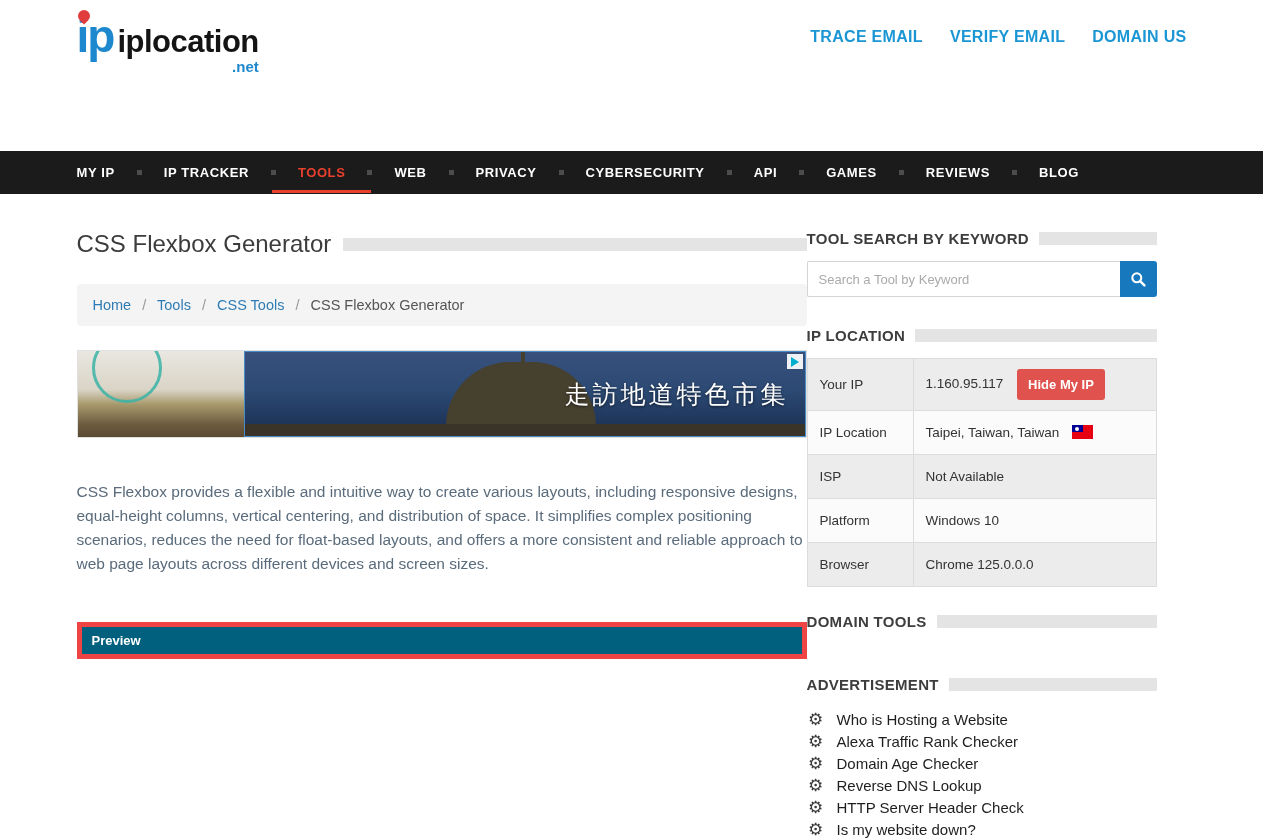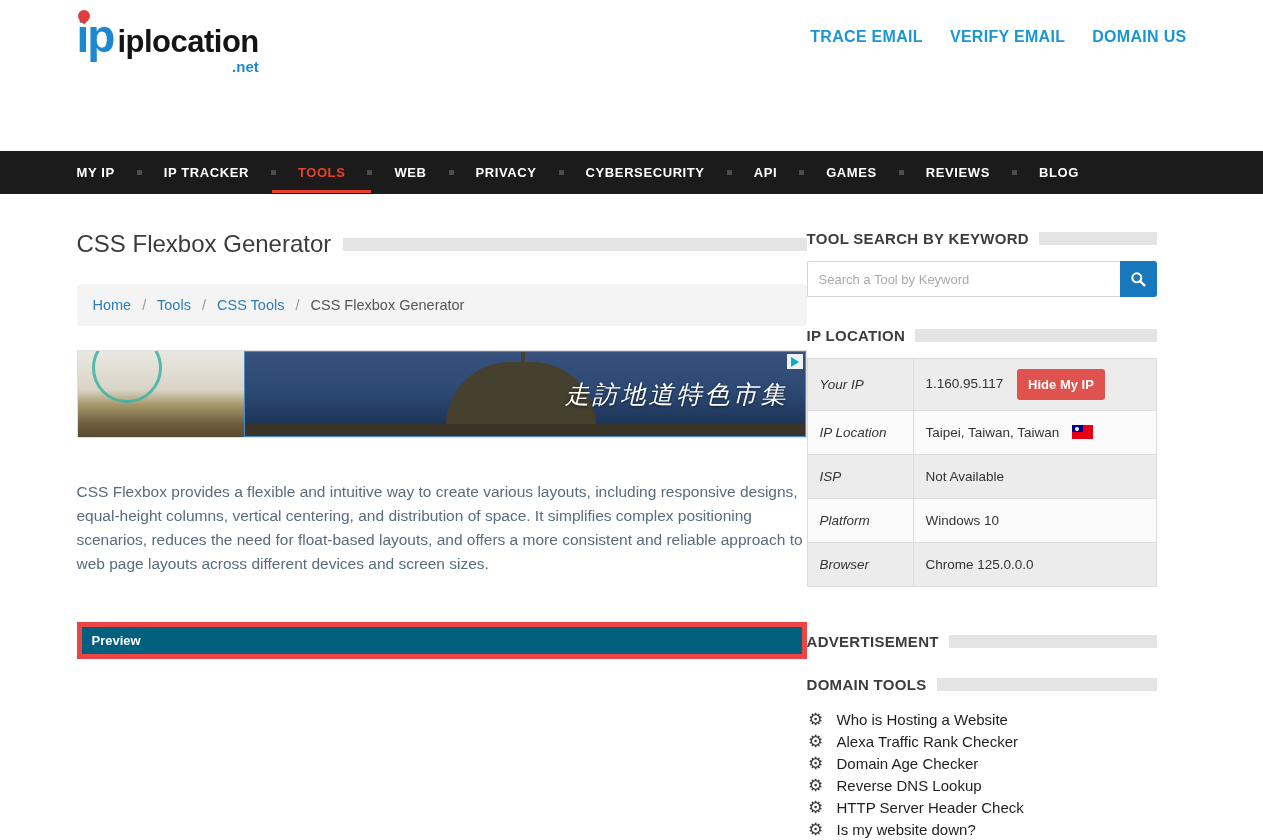--- a/index.html
+++ b/index.html
@@ -54,21 +54,21 @@
   .bc-current { color: #555; }
 
   
   .ad-banner { margin-top: 24px; width: 730px; height: 88px; display: flex;
     border: 1px solid #e0e0e0; position: relative; cursor: pointer; }
   .ad-left { width: 166px; flex: none; position: relative; overflow: hidden;
     background: linear-gradient(180deg, #e9e7e1 0%, #d9d4c6 45%, #a89a6d 62%, #6e5c40 85%, #5a4a33 100%); }
   .ad-left::after { content: ''; position: absolute; left: 14px; top: -18px; width: 64px; height: 64px;
     border: 3px solid #39b3a6; border-radius: 50%; opacity: 0.85; }
   .ad-right { flex: 1; position: relative; overflow: hidden; border: 1px solid #4a8cc8;
-    background: linear-gradient(180deg, #38517c 0%, #2c4a74 45%, #223a60 75%, #1a2e4e 100%); font-style: italic; }
+    background: linear-gradient(180deg, #38517c 0%, #2c4a74 45%, #223a60 75%, #1a2e4e 100%); }
   .ad-right::after { content: ''; position: absolute; left: 0; right: 0; bottom: 0; height: 12px;
     background: #3a3428; }
   .ad-dome { position: absolute; left: 36%; bottom: 10px; width: 150px; height: 64px;
     background: #46402f; border-radius: 80px 80px 0 0; }
   .ad-dome::before { content: ''; position: absolute; left: 50%; top: -13px; width: 4px; height: 14px;
     background: #46402f; }
   .ad-caption { position: absolute; right: 16px; top: 50%; transform: translateY(-50%);
     color: #fff; font-size: 25px; letter-spacing: 3px; text-shadow: 0 1px 3px rgba(0,0,0,0.6); }
   .adchoices { position: absolute; top: 2px; right: 2px; width: 16px; height: 15px;
     background: rgba(255,255,255,0.92); display: flex; align-items: center; justify-content: center; }
@@ -102,21 +102,21 @@
   .tool-search input::placeholder { color: #aaa; }
   .tool-search-btn { width: 37px; background: #1778be; border: none; cursor: pointer;
     border-radius: 0 3px 3px 0; display: flex; align-items: center; justify-content: center; }
 
   .ip-table { margin-top: 14px; width: 100%; border-collapse: collapse; border: 1px solid #dcdcdc; }
   .ip-table tr { border-bottom: 1px solid #dcdcdc; }
   .ip-table tr:nth-child(odd)  { background: #ececec; }
   .ip-table tr:nth-child(even) { background: #fbfbfb; }
   .ip-table td { padding: 14px 12px; font-size: 13.5px; color: #333; vertical-align: middle; }
   .ip-table tr.r0 td { padding: 10px 12px; }
-  .ip-table .lbl { width: 106px; border-right: 1px solid #dcdcdc; font-style: italic; }
+  .ip-table .lbl { width: 106px; border-right: 1px solid #dcdcdc; }
   .hide-ip-btn { background: #e0524e; color: #fff; font-weight: bold; font-size: 13px;
     border: none; border-radius: 3px; padding: 8px 11px; margin-left: 10px; cursor: pointer;
     vertical-align: middle; font-family: "Liberation Sans", sans-serif; }
   .tw-flag { display: inline-block; width: 21px; height: 14px; background: #e60012;
     position: relative; margin-left: 9px; vertical-align: -2px; }
   .tw-flag::before { content: ''; position: absolute; left: 0; top: 0; width: 50%; height: 50%;
     background: #000095; }
   .tw-flag::after { content: ''; position: absolute; left: 3px; top: 1.5px; width: 4px; height: 4px;
     background: #fff; border-radius: 50%; }
 
@@ -254,27 +254,27 @@
           <td class="lbl">Platform</td>
           <td class="val">Windows 10</td>
         </tr>
         <tr>
           <td class="lbl">Browser</td>
           <td class="val">Chrome 125.0.0.0</td>
         </tr>
       </tbody>
         </table>
 
+      <div class="side-heading mt3">
+        <span>DOMAIN TOOLS</span>
+        <span class="heading-bar"></span>
+      </div>
+
       <div class="side-heading mt2">
         <span>ADVERTISEMENT</span>
-        <span class="heading-bar"></span>
-      </div>
-
-      <div class="side-heading mt3">
-        <span>DOMAIN TOOLS</span>
         <span class="heading-bar"></span>
       </div>
       <ul class="domain-tools">
         <li>
           <span class="gear">⚙</span>
           <a>Who is Hosting a Website</a>
         </li>
         <li>
           <span class="gear">⚙</span>
           <a>Alexa Traffic Rank Checker</a>

